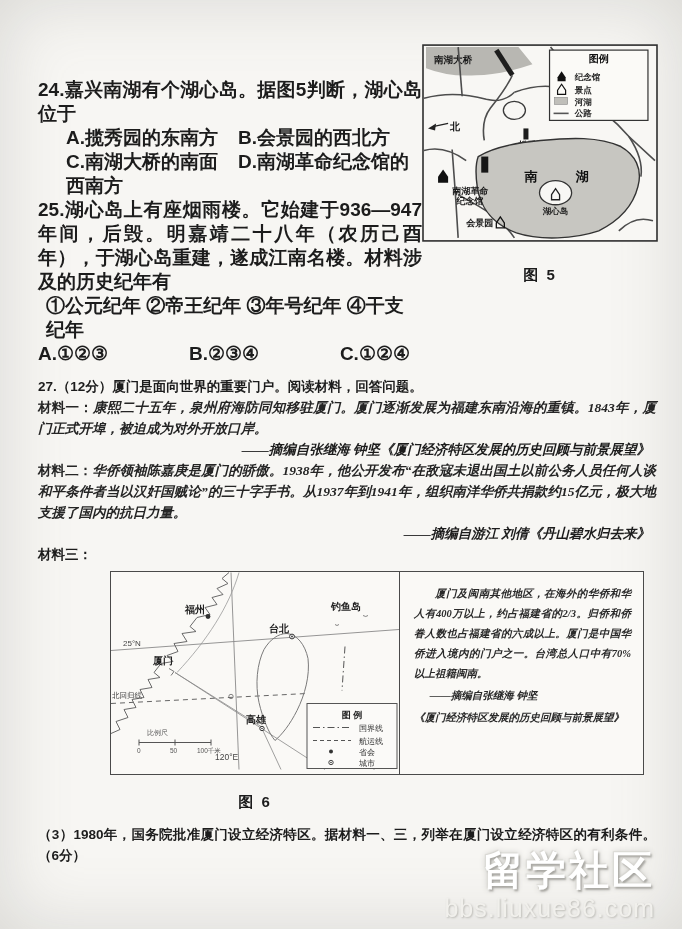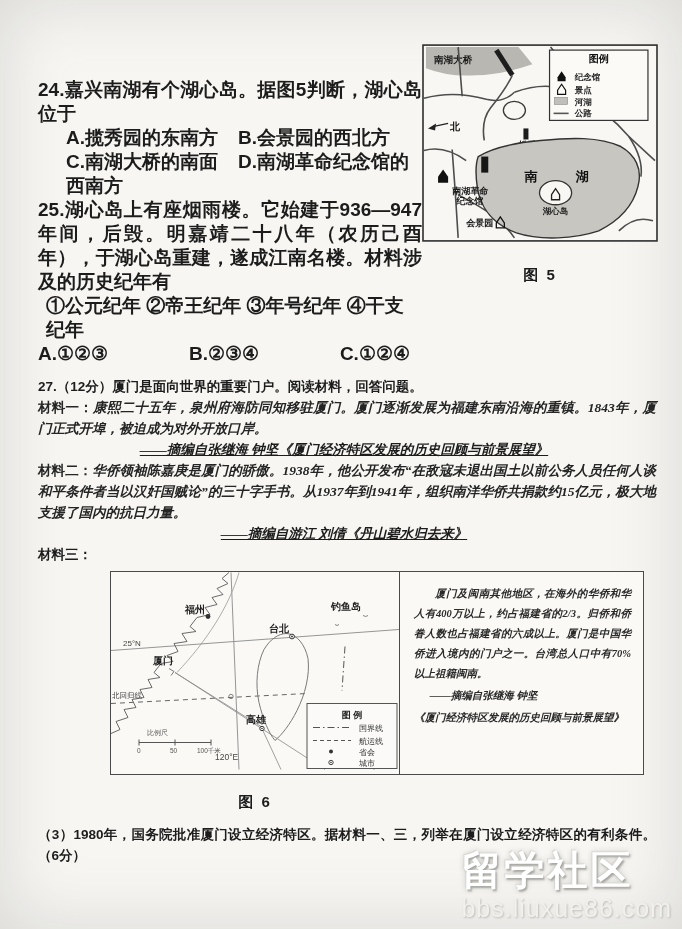--- a/index.html
+++ b/index.html
@@ -20,36 +20,36 @@
   .q25-items{padding-left:8px;}
   .q25-opts{display:flex;justify-content:space-between;width:372px;}
   .col-map5{margin-left:auto;}
   .fig-caption{font-weight:bold;font-size:15px;text-align:center;letter-spacing:2px;}
   .cap5{width:236px;margin-top:20px;}
   
   .q27{margin:10px 26px 0 38px;font-size:13.5px;line-height:21px;}
   .q27 .stem{font-weight:bold;}
   .mat{font-family:"Liberation Serif",serif;font-style:italic;font-weight:bold;color:#252525;text-align:justify;}
   .mat .lbl{font-family:"Liberation Sans",sans-serif;font-style:normal;font-weight:bold;}
-  .source{font-family:"Liberation Serif",serif;font-style:italic;font-weight:bold;text-align:center;padding-right:6px;text-decoration:underline;}
+  .source{font-family:"Liberation Serif",serif;font-style:italic;font-weight:bold;text-align:right;padding-right:6px;}
   .subq{font-weight:bold;text-align:justify;}
   .mat3-label{font-weight:bold;}
   
   .fig6-box{display:flex;margin:6px 0 0 110px;width:532px;border:1.5px solid #4a4a4a;background:#faf9f6;}
   .fig6-map{width:288px;border-right:1.5px solid #4a4a4a;}
   .fig6-panel{flex:1;padding:12px 12px 6px 14px;
       font-family:"Liberation Serif",serif;font-style:italic;font-weight:bold;
       font-size:10.5px;line-height:20px;color:#2a2a2a;}
   .fig6-panel p{margin:0;text-indent:2em;text-align:justify;}
   .fig6-panel .src{margin-top:2px;text-indent:1.5em;text-align:left;}
   .fig6-panel .src2{text-indent:0;}
   .cap6{width:290px;margin-left:110px;margin-top:18px;}
   .sub3{margin:12px 26px 0 38px;}
   
-  .watermark{position:absolute;right:10px;bottom:6px;text-align:left;user-select:none;}
+  .watermark{position:absolute;right:27px;bottom:6px;text-align:right;user-select:none;}
   .wm-title{font-size:40px;font-weight:bold;letter-spacing:3px;color:#ffffff;
             text-shadow:1.5px 1.5px 2px #a8a7a2,-1px -1px 1px #d8d7d2,0 0 6px #c5c4bf;}
   .wm-url{font-size:25px;color:#f1f0ec;letter-spacing:1px;margin-top:-4px;
           text-shadow:1px 1px 2px #bdbcb7;}
   svg text{font-family:"Liberation Sans",sans-serif;}
 </style>
 </head>
 <body>
 
 <div class="page">

